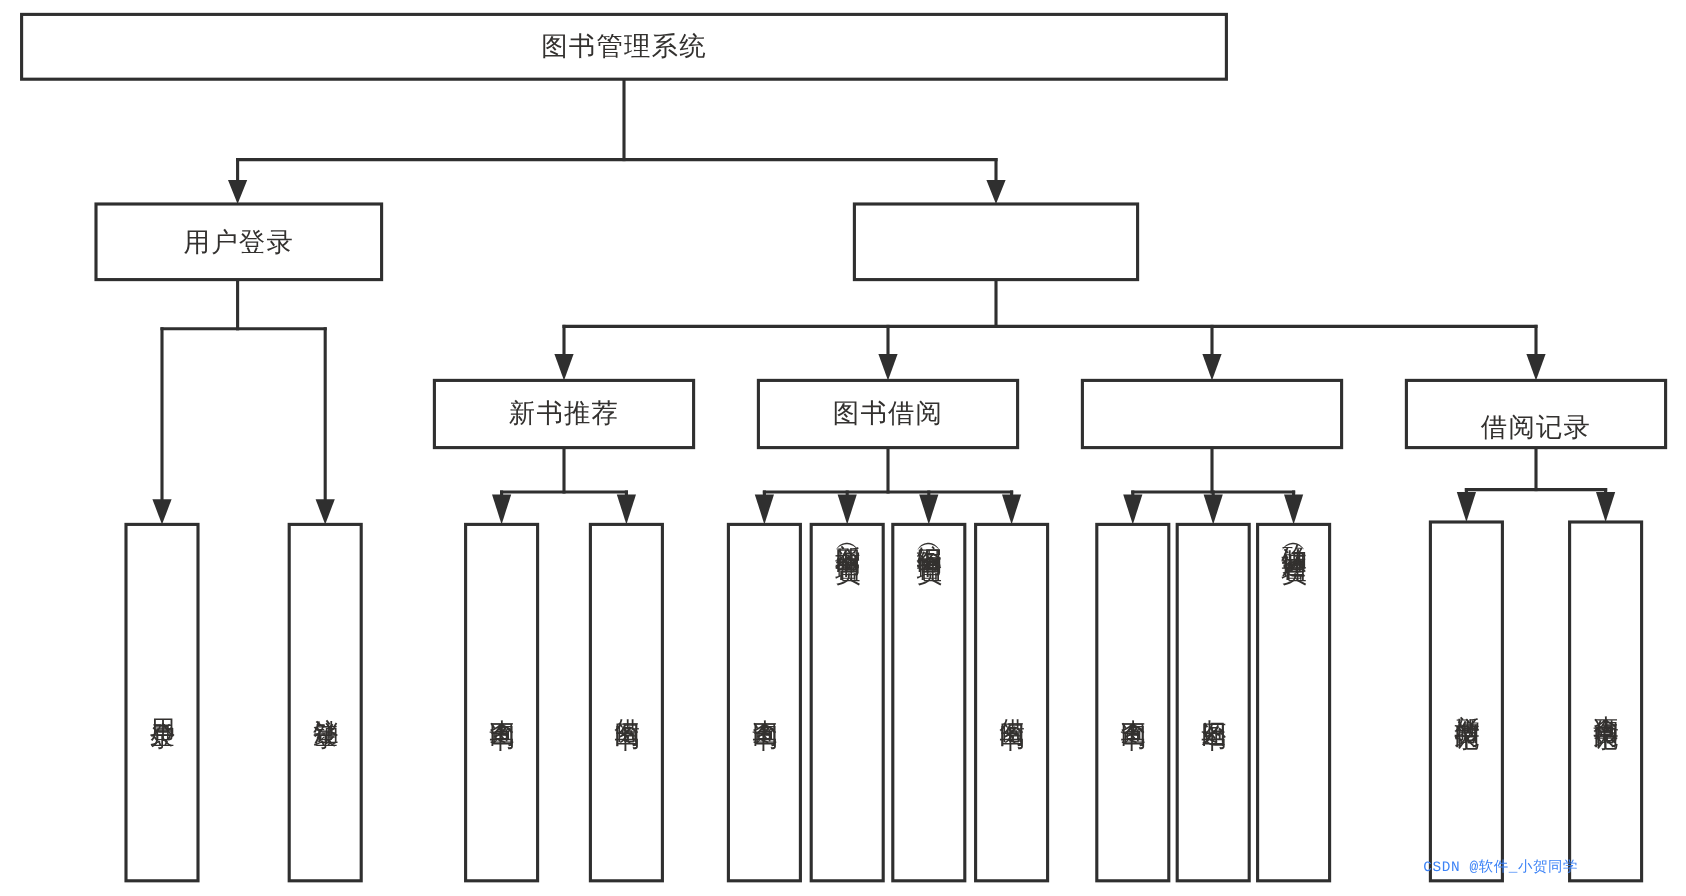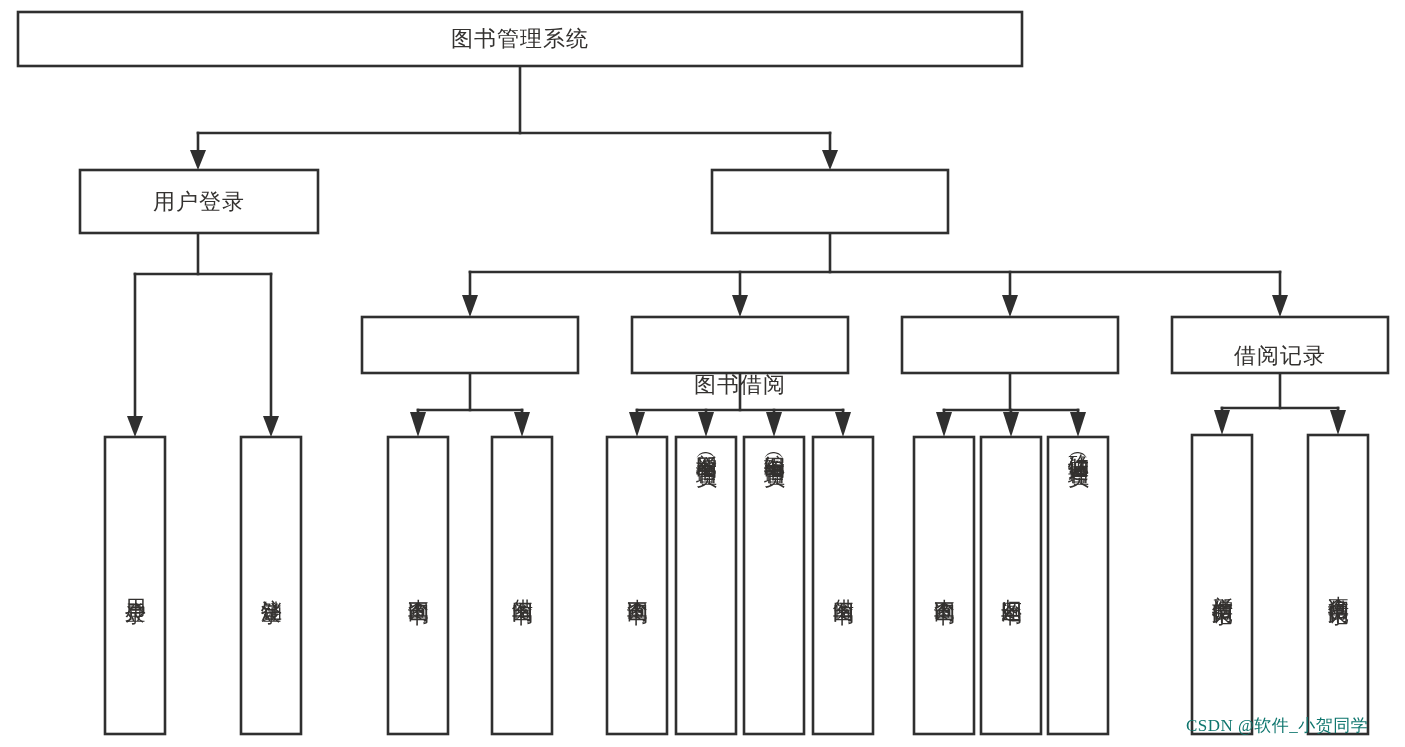--- a/index.html
+++ b/index.html
@@ -70,23 +70,23 @@
     font-family: "DejaVu Sans", "Liberation Sans", sans-serif;
     font-size: 22px;
     color: #33312f;
     letter-spacing: 1px;
     white-space: nowrap;
   }
   #watermark {
     position: absolute;
     left: 1186px;
     top: 714px;
-    font-family: Liberation Serif, serif;
-    font-size: 17px;
-    color: #0f766e;
+    font-family: Liberation Mono, monospace;
+    font-size: 12px;
+    color: #3b82f6;
     letter-spacing: 0.5px;
     white-space: nowrap;
     pointer-events: none;
   }
 </style>
 </head>
 <body>
 
 <div id="diagram-root">
 
@@ -186,21 +186,24 @@
   </svg>
 
   <div class="hlabel-wrap" style="left:18px;  top:12px;  width:1004px; height:54px;">
       <span class="hlabel-text">图书管理系统</span>
     </div>
 
   <div class="hlabel-wrap" style="left:80px;  top:170px; width:238px;  height:63px;">
       <span class="hlabel-text">用户登录</span>
     </div>
 
-  <div class="hlabel-wrap" style="left:632px; top:317px; width:216px;  height:56px;margin-top:40px;">
+  <div class="hlabel-wrap" style="left:362px; top:317px; width:216px;  height:56px;">
+      <span class="hlabel-text">新书推荐</span>
+    </div>
+  <div class="hlabel-wrap" style="left:632px; top:317px; width:216px;  height:56px;">
       <span class="hlabel-text">图书借阅</span>
     </div>
   <div class="hlabel-wrap" style="left:1172px;top:328px; width:216px;  height:56px;">
       <span class="hlabel-text">借阅记录</span>
     </div>
 
   <div class="vlabel-wrap" style="left:105px; top:437px; width:60px; height:297px;">
       <span class="vlabel-text">用户登录</span>
     </div>
   <div class="vlabel-wrap" style="left:241px; top:437px; width:60px; height:297px;">

